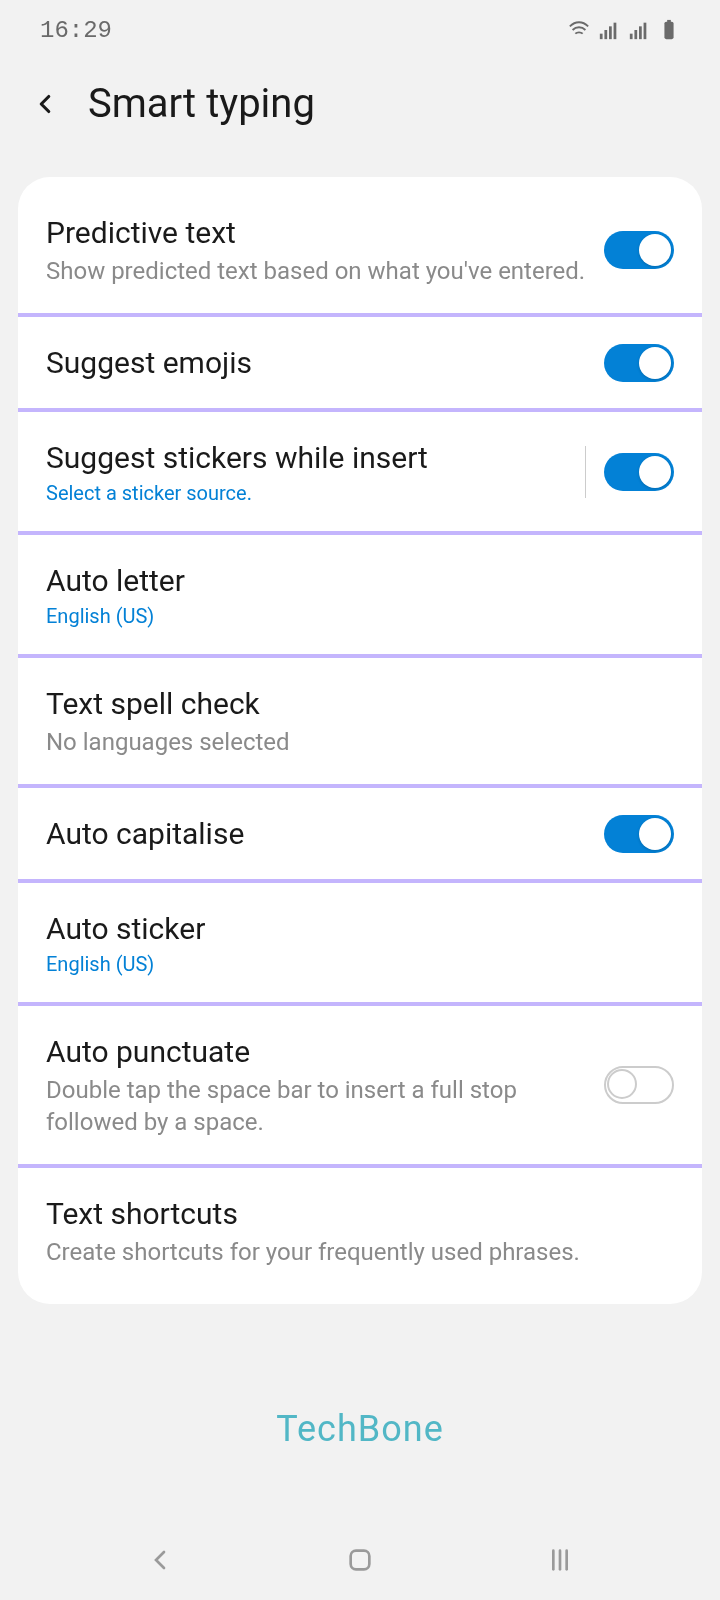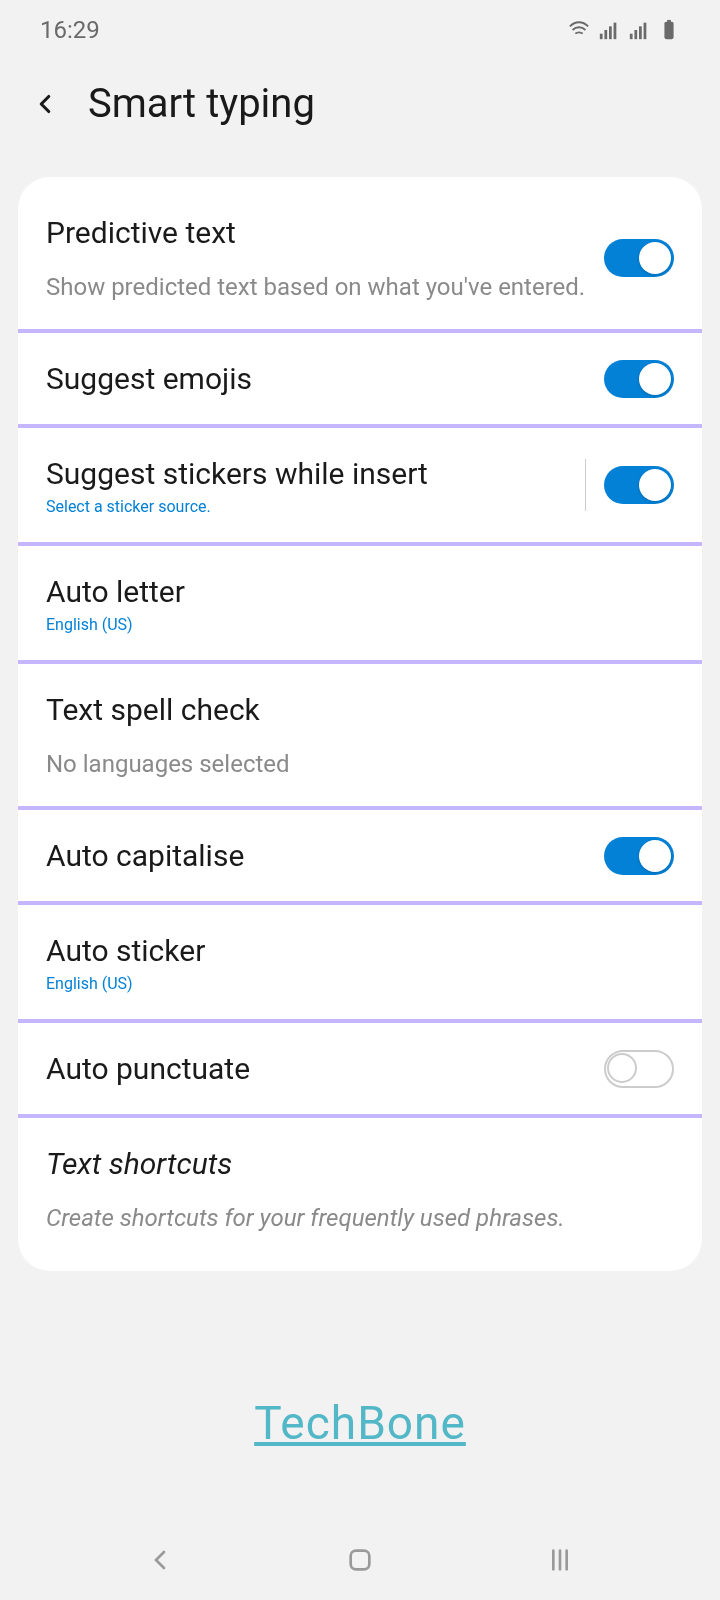--- a/index.html
+++ b/index.html
@@ -12,20 +12,21 @@
       overflow: hidden;
     }
     .status-bar {
       height: 60px;
       display: flex;
       justify-content: space-between;
       align-items: center;
       padding: 0 40px;
       font-size: 24px;
       color: #6a6a6a;
+      font-family: Liberation Mono, monospace;
     }
     .status-icons { display: flex; gap: 8px; align-items: center; }
     .status-icons svg { width: 22px; height: 22px; }
     .header {
       display: flex;
       align-items: center;
       padding: 20px 30px 50px;
       gap: 28px;
       text-align: center;
     }
@@ -36,25 +37,25 @@
       margin: 0 18px;
       border-radius: 32px;
       padding: 10px 0;
     }
     .row {
       display: flex;
       align-items: center;
       padding: 26px 28px;
       border-bottom: 4px solid #c4b5fd;
     }
-    .row:last-child { border-bottom: none; font-style: italic; }
+    .row:last-child { border-bottom: none; }
     .row-text { flex: 1; padding-right: 16px; }
     .row-title { font-size: 30px; color: #1a1a1a; line-height: 1.3; }
-    .row-sub-gray { font-size: 24px; color: #8a8a8a; margin-top: 20px; line-height: 1.3; }
-    .row-sub-link { font-size: 16px; color: #0381d6; margin-top: 4px; }
+    .row-sub-gray { font-size: 24px; color: #8a8a8a; margin-top: 4px; line-height: 1.3; }
+    .row-sub-link { font-size: 20px; color: #0381d6; margin-top: 4px; }
     .vline {
       width: 1px;
       height: 52px;
       background: #ccc;
       margin-right: 18px;
     }
     .toggle {
       width: 70px;
       height: 38px;
       border-radius: 19px;
@@ -72,25 +73,24 @@
       top: 3px;
       box-shadow: 0 1px 3px rgba(0,0,0,.18);
     }
     .toggle.on .knob { right: 3px; }
     .toggle.off .knob { left: 1px; top: 1px; box-shadow: none; border: 2px solid #ccc; background:#fff; width:30px; height:30px;}
     .watermark {
       position: absolute;
       left: 50%;
       transform: translateX(-50%);
       bottom: 150px;
-      font-size: 46px;
+      font-size: 36px;
       color: #52b7c6;
       font-weight: 400;
       letter-spacing: 1px;
-      text-decoration: underline;
     }
     .nav-bar {
       position: absolute;
       bottom: 0;
       left: 0;
       right: 0;
       height: 80px;
       display: flex;
       justify-content: space-around;
       align-items: center;
@@ -191,20 +191,21 @@
   <div class="row">
     <div class="row-text">
       <div class="row-title">Auto sticker</div>
       <div class="row-sub-link">English (US)</div>
     </div>
   </div>
 
   <div class="row">
     <div class="row-text">
       <div class="row-title">Auto punctuate</div>
+      <div class="row-sub-gray">Double tap the space bar to insert a full stop followed by a space.</div>
     </div>
     <div class="toggle off">
         <div class="knob"></div>
       </div>
   </div>
 
   <div class="row">
     <div class="row-text">
       <div class="row-title">Text shortcuts</div>
       <div class="row-sub-gray">Create shortcuts for your frequently used phrases.</div>

